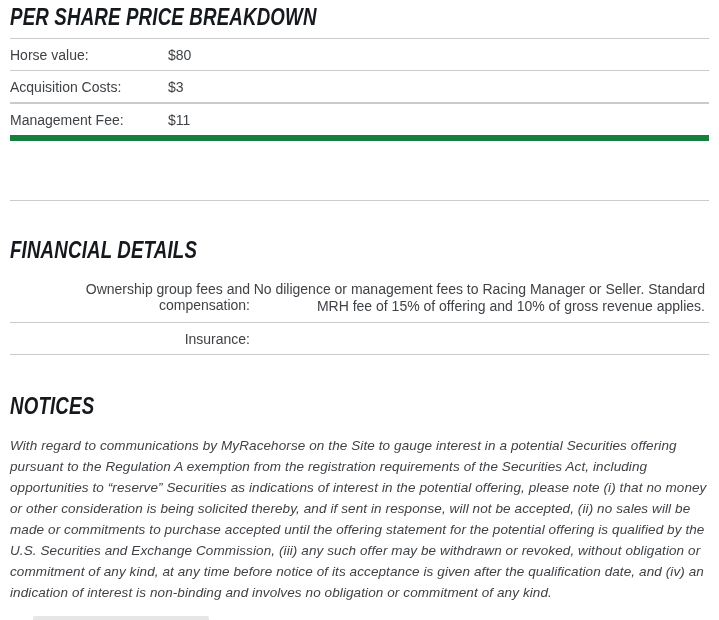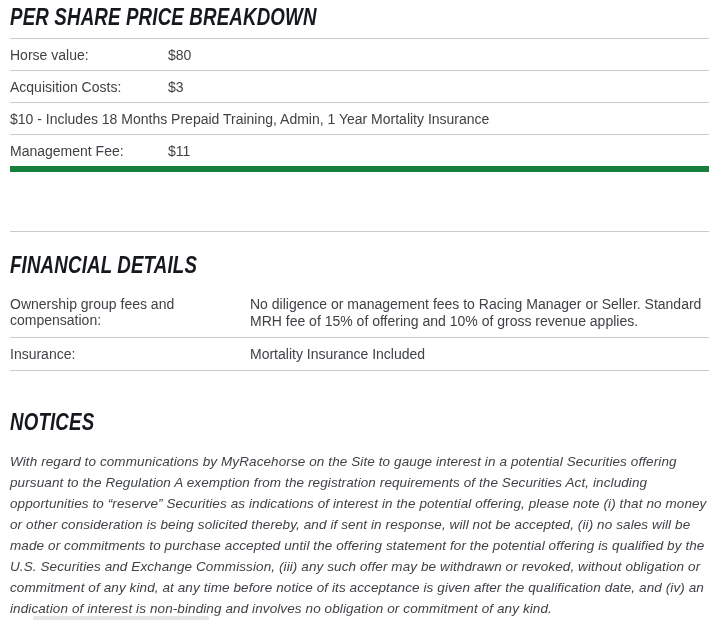--- a/index.html
+++ b/index.html
@@ -42,26 +42,26 @@
   .t1 .kv-row:last-child { border-bottom: 6px solid #15803d; }
   .t1 .label { width: 158px; flex: 0 0 158px; }
   .t1 .value { flex: 1; }
 
   .spacer-divider {
     height: 60px;
     border-bottom: 1px solid #cbcbcb;
   }
 
   
-  .t2 { margin-top: 10px; }
+  .t2 { margin-top: 10px; text-align: right; }
   .t2 .kv-row { border-bottom: 1px solid #cbcbcb; }
   .t2 .label { width: 240px; flex: 0 0 240px; }
   .t2 .value { flex: 1; line-height: 17px; padding-right: 4px; }
 
-  .section-financial { margin-top: 20px; }
+  .section-financial { margin-top: 36px; }
   .section-notices  { margin-top: 38px; }
 
   .notices-paragraph {
     margin-top: 16px;
     font-style: italic;
     font-size: 13.5px;
     line-height: 21px;
     color: #3f4246;
     letter-spacing: 0.1px;
   }
@@ -87,42 +87,40 @@
     <div class="kv-table t1">
       <div class="kv-row">
         <div class="cell label">Horse value:</div>
         <div class="cell value">$80</div>
       </div>
       <div class="kv-row">
         <div class="cell label">Acquisition Costs:</div>
         <div class="cell value">$3</div>
       </div>
       <div class="kv-row">
-        <div class="cell value">$10 - Includes 18 Months Prepaid Training, Admin, 1 Year Mortality Insurance</div>
       </div>
       <div class="kv-row">
         <div class="cell label">Management Fee:</div>
         <div class="cell value">$11</div>
       </div>
     </div>
 
     <div class="spacer-divider"></div>
   </section>
 
   <section class="section-financial">
     <h2 class="section-heading">FINANCIAL DETAILS</h2>
 
     <div class="kv-table t2">
       <div class="kv-row">
         <div class="cell label">Ownership group fees and compensation:</div>
         <div class="cell value">No diligence or management fees to Racing Manager or Seller. Standard MRH fee of 15% of offering and 10% of gross revenue applies.</div>
       </div>
       <div class="kv-row">
         <div class="cell label">Insurance:</div>
-        <div class="cell value">Mortality Insurance Included</div>
       </div>
     </div>
   </section>
 
   <section class="section-notices">
     <h2 class="section-heading">NOTICES</h2>
 
     <p class="notices-paragraph">With regard to communications by MyRacehorse on the Site to gauge interest in a potential Securities offering pursuant to the Regulation A exemption from the registration requirements of the Securities Act, including opportunities to “reserve” Securities as indications of interest in the potential offering, please note (i) that no money or other consideration is being solicited thereby, and if sent in response, will not be accepted, (ii) no sales will be made or commitments to purchase accepted until the offering statement for the potential offering is qualified by the U.S. Securities and Exchange Commission, (iii) any such offer may be withdrawn or revoked, without obligation or commitment of any kind, at any time before notice of its acceptance is given after the qualification date, and (iv) an indication of interest is non-binding and involves no obligation or commitment of any kind.</p>
 
     

